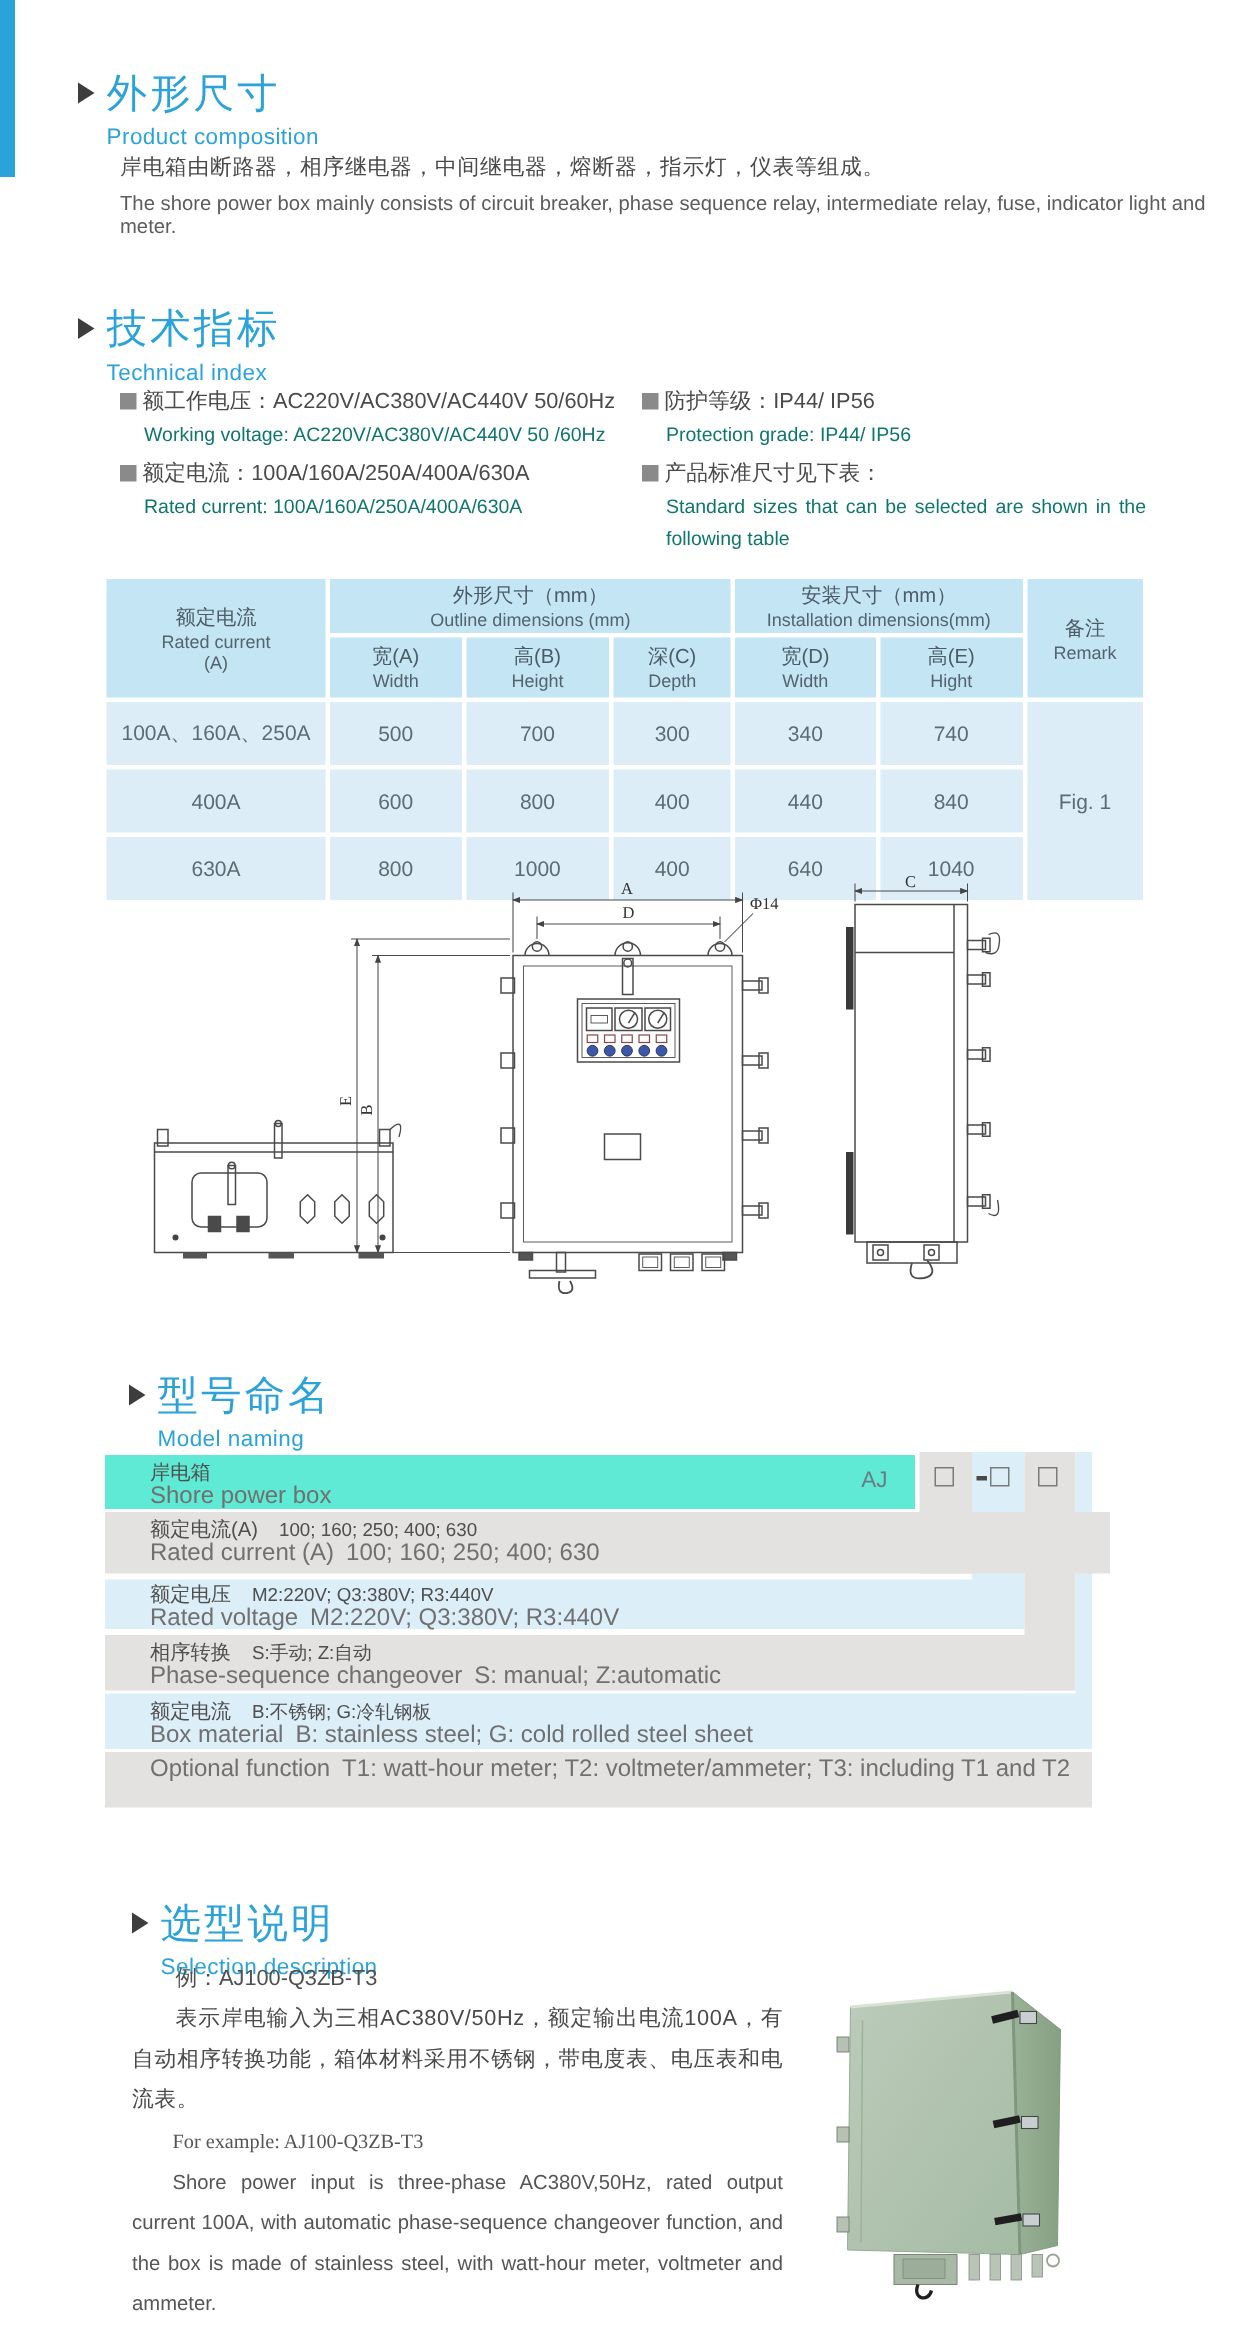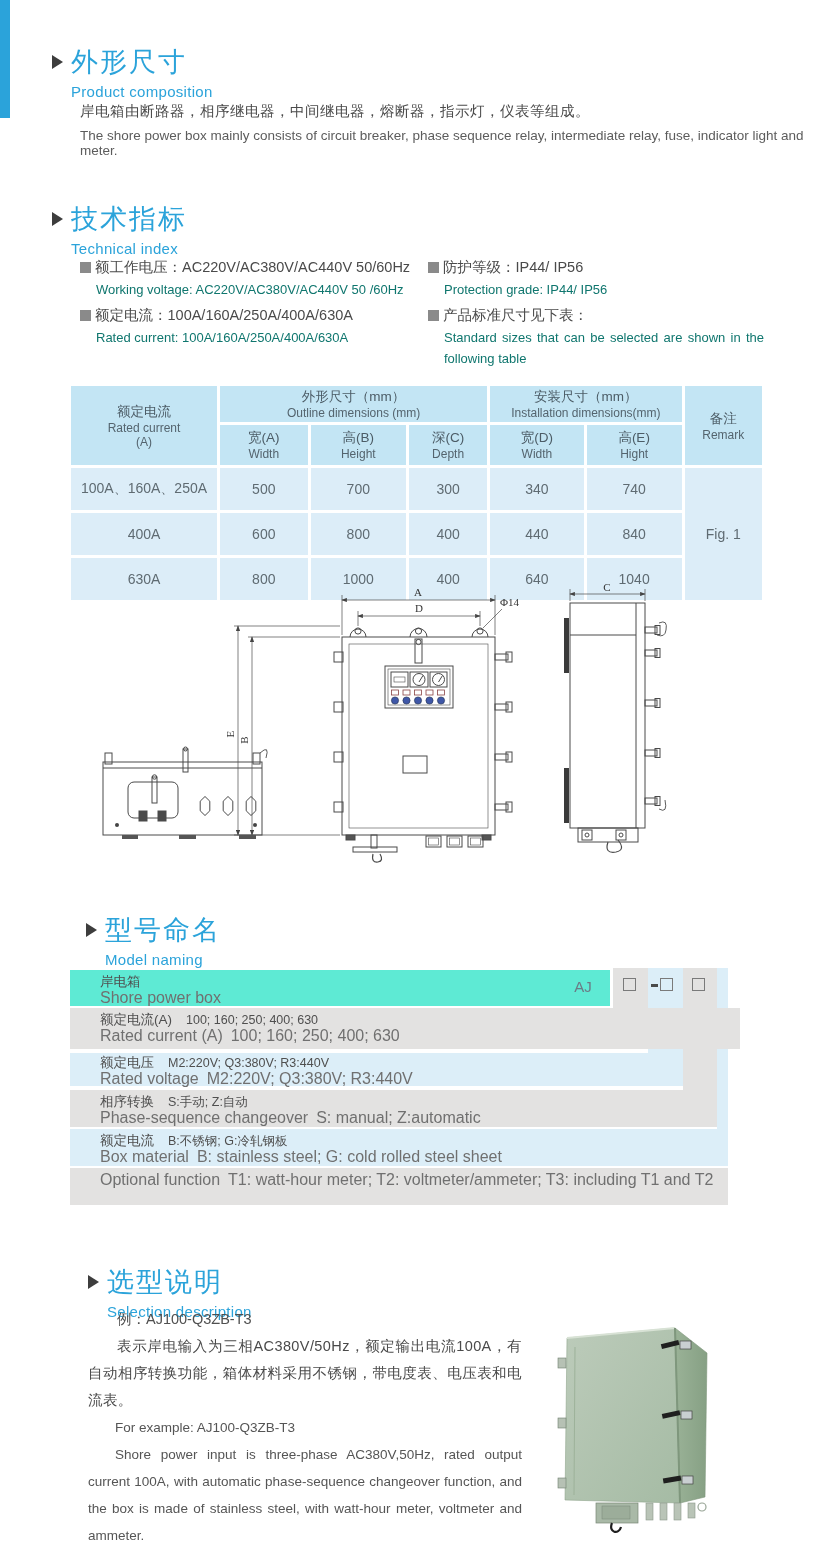--- a/index.html
+++ b/index.html
@@ -60,21 +60,21 @@
               font-size:15px;color:#6b7b86;z-index:3;}
   .mbox{position:absolute;top:10px;width:13px;height:13px;border:1.5px solid #7a7a7a;z-index:3;box-sizing:border-box;}
   .b1{left:553px;} .b2{left:590px;} .b3{left:622px;}
   .mdash{position:absolute;left:581px;top:16px;width:7px;height:2.5px;background:#4a4a4a;z-index:3;}
 
   
   .sel{position:absolute;left:88px;top:1306px;width:434px;line-height:27px;}
   .sel .ex{font-size:14.5px;color:#4f4f4f;text-indent:2em;}
   .sel .p-zh{font-size:14.5px;color:#4a4a4a;text-indent:2em;text-align:justify;margin:0;letter-spacing:0.4px;}
   .sel .p-en{font-size:13.5px;color:#555;text-indent:2em;text-align:justify;margin:0;}
-  .sel .ex-en{font-size:13.5px;color:#555;text-indent:2em;}
+  .sel .ex-en{font-size:13.5px;color:#555;text-indent:2em;font-family:Liberation Serif, serif;}
 
   .photo{position:absolute;left:530px;top:1300px;}
 </style>
 </head>
 <body>
 
 <div class="page">
   <div class="corner-bar"></div>
 
   <div class="sec-head" style="left:52px;top:44px;">

